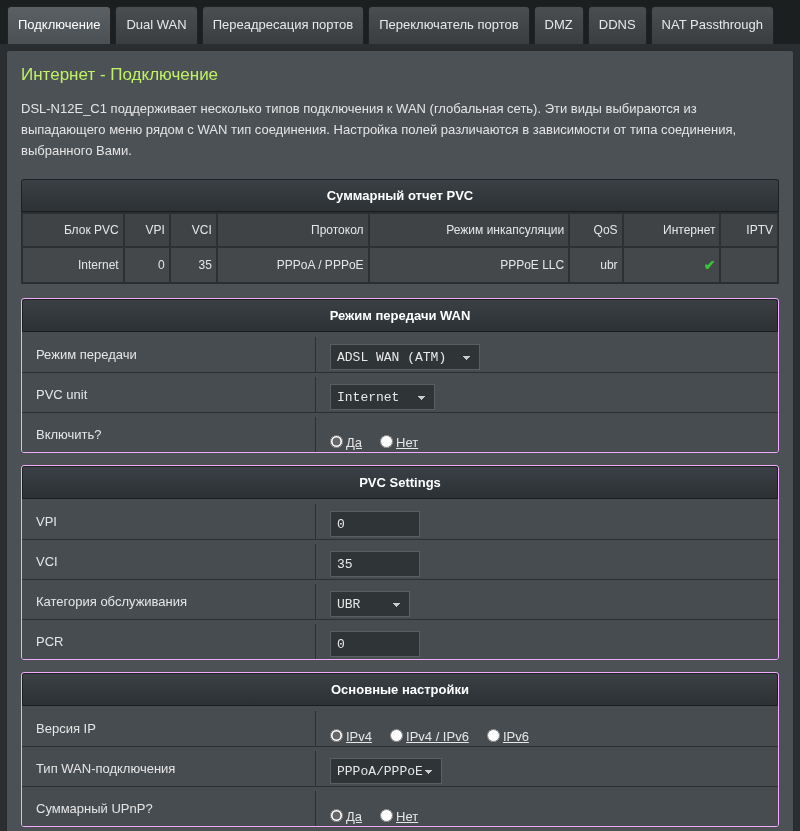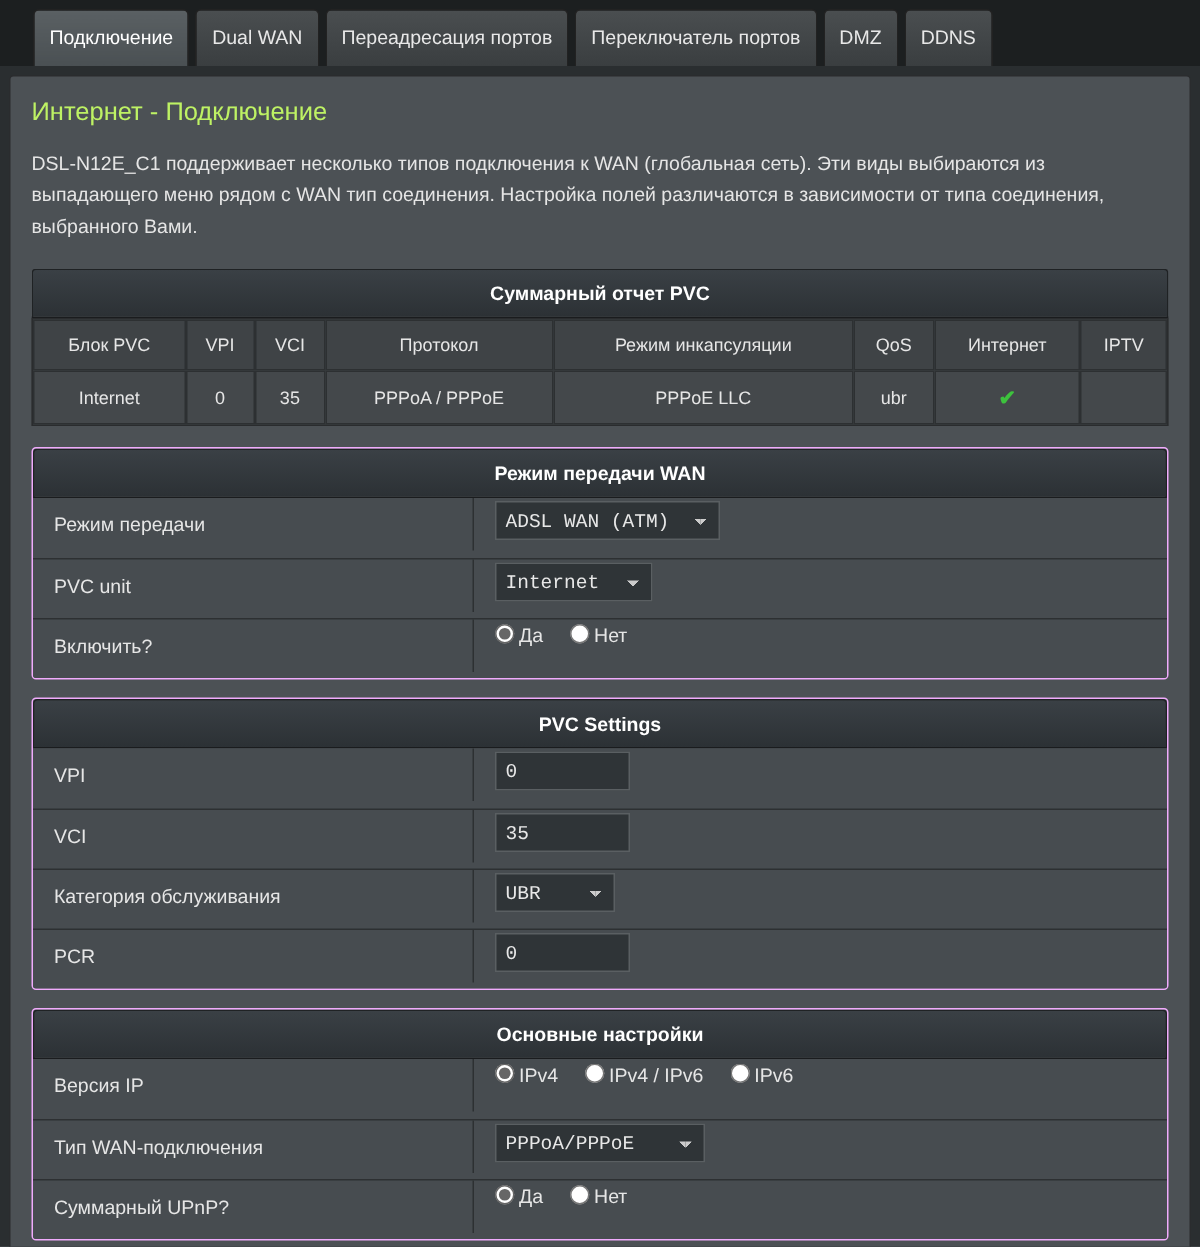--- a/index.html
+++ b/index.html
@@ -9,21 +9,21 @@
     background: #2a2e30;
     font-family: Arial, "Helvetica Neue", sans-serif;
     font-size: 13px;
     color: #fff;
     overflow: hidden;
   }
   
   .tabs {
     display: flex;
     gap: 4px;
-    padding: 6px 6px 0 22px;
+    padding: 6px 6px 0 7px;
     background: #1c1f20;
   }
   .tab {
     padding: 10px 10px 12px 10px;
     font-size: 13px;
     color: #e8e8e8;
     cursor: pointer;
     border-radius: 4px 4px 0 0;
     background: linear-gradient(#4a4e50, #3a3e40);
     border: 1px solid #222;
@@ -73,21 +73,21 @@
     width: 100%;
     border-collapse: separate;
     border-spacing: 0;
     border: 1px solid #2a2c2e;
     margin-bottom: 14px;
     background: #3c4043;
   }
   table.summary th, table.summary td {
     border: 1px solid #2d3032;
     padding: 9px 4px;
-    text-align: center;
+    text-align: right;
     font-size: 12px;
     color: #e6e6e6;
     font-weight: normal;
   }
   table.summary th {
     background: #3f4346;
   }
   table.summary td {
     background: #44484b;
   }
@@ -99,21 +99,21 @@
 
   
   .section {
     margin-bottom: 12px;
     border: 1px solid #f0abfc;
     border-radius: 3px;
     overflow: hidden;
   }
   .row {
     display: flex;
-    align-items: flex-start;
+    align-items: flex-end;
     border-top: 1px solid #2d3032;
     background: #474c50;
     min-height: 40px;
   }
   .row:nth-child(2){ border-top: none; }
   .row-label {
     width: 294px;
     padding: 10px 14px;
     color: #e6e6e6;
     font-size: 13px;
@@ -141,33 +141,34 @@
   }
   select.ctl {
     padding-right: 18px;
     appearance: none;
     background-image: linear-gradient(45deg, transparent 50%, #ccc 50%), linear-gradient(135deg, #ccc 50%, transparent 50%);
     background-position: calc(100% - 12px) 11px, calc(100% - 8px) 11px;
     background-size: 4px 4px, 4px 4px;
     background-repeat: no-repeat;
   }
   input.ctl { width: 90px; font-family: "Courier New", monospace; }
-  .radio-group label { margin-right: 10px; font-size:13px; color:#e6e6e6; cursor:pointer;}
+  .radio-group label { margin-right: 10px; font-size:13px; color:#e6e6e6; cursor:pointer;text-decoration:underline;}
   .radio-group input { margin-right:3px; position:relative; top:1px; accent-color:#666;}
 </style>
 </head>
 <body>
 
 <div class="tabs" id="tabbar">
     <div class="tab active">Подключение</div>
     <div class="tab">Dual WAN</div>
     <div class="tab">Переадресация портов</div>
     <div class="tab">Переключатель портов</div>
     <div class="tab">DMZ</div>
     <div class="tab">DDNS</div>
+    <div class="tab">NAT Passthrough</div>
   </div>
 
 <div class="panel">
   <h1 class="title">Интернет - Подключение</h1>
   <p class="desc">DSL-N12E_C1 поддерживает несколько типов подключения к WAN (глобальная сеть). Эти виды выбираются из выпадающего меню рядом с WAN тип соединения. Настройка полей различаются в зависимости от типа соединения, выбранного Вами.</p>
 
   <div class="section-head">Суммарный отчет PVC</div>
   <table class="summary">
     <thead>
         <tr id="sum-head">
@@ -258,21 +259,21 @@
       <div class="row-field radio-group" id="ip-radios">
           <label><input type="radio" name="ipv" checked="" style=""><span>IPv4</span></label>
           <label><input type="radio" name="ipv" style=""><span>IPv4 / IPv6</span></label>
           <label><input type="radio" name="ipv" style=""><span>IPv6</span></label>
         </div>
     </div>
 
     <div class="row">
       <div class="row-label">Тип WAN-подключения</div>
       <div class="row-field">
-          <select class="ctl" style="width:140px" id="sel-wantype"><option>PPPoA/PPPoE</option></select>
+          <select class="ctl" style="width:112px" id="sel-wantype"><option>PPPoA/PPPoE</option></select>
         </div>
     </div>
 
     <div class="row">
       <div class="row-label">Суммарный UPnP?</div>
       <div class="row-field radio-group">
         <label><input type="radio" name="upnp" id="upnp-yes" checked="" style=""><span>Да</span></label>
         <label><input type="radio" name="upnp" id="upnp-no" style=""><span>Нет</span></label>
       </div>
     </div>

